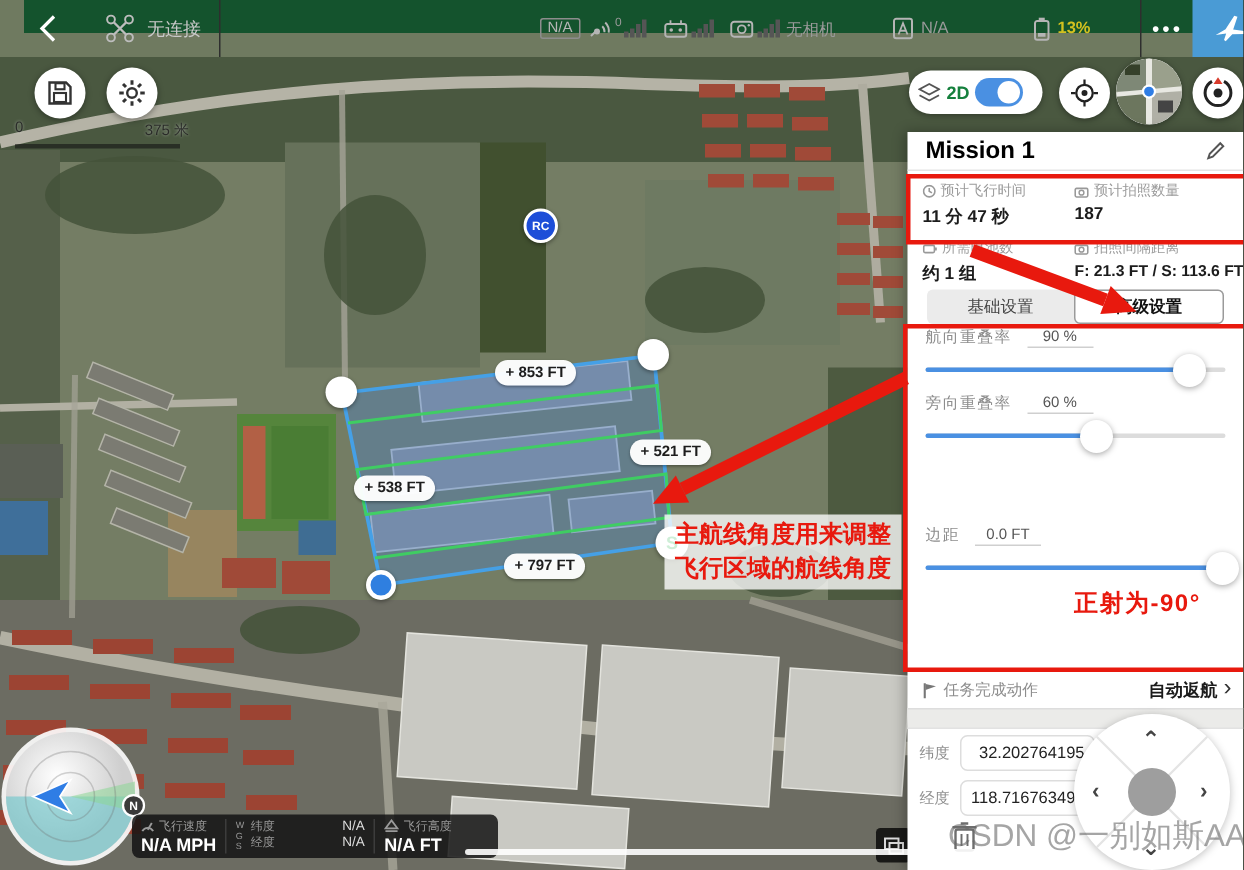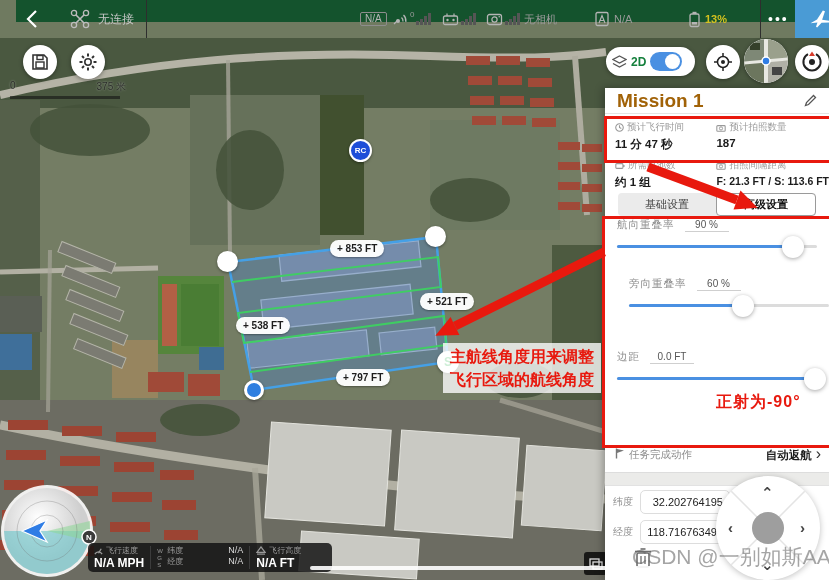--- a/index.html
+++ b/index.html
@@ -66,21 +66,21 @@
   #home-indicator { position:absolute; left:310px; top:566px; width:390px; height:4px; border-radius:2px;
     background:rgba(255,255,255,.9); z-index:35; }
   #layers-btn { position:absolute; left:584px; top:552px; width:23px; height:23px; background:rgba(10,10,10,.85);
     border-radius:3px; z-index:6; display:flex; align-items:center; justify-content:center; }
 
   
   #panel { position:absolute; left:605px; top:88px; width:224px; height:492px; background:#fff;
     box-shadow:-2px 0 8px rgba(0,0,0,.3); z-index:10; }
   #panel-header { position:absolute; left:0; top:0; width:100%; height:26px; border-bottom:1px solid #e4e4e4;
     display:flex; align-items:center; justify-content:space-between; padding:0 12px; }
-  #mission-title { font-size:19px; font-weight:bold; color:#a16207; }
+  #mission-title { font-size:16px; font-weight:bold; color:#000000; }
 
   #stats { position:absolute; left:0; top:28px; width:100%; height:76px; display:grid;
     grid-template-columns:1fr 1.05fr; grid-template-rows:1fr 1fr; }
   .stat { padding:5px 0 0 10px; }
   .stat .s-lab { display:flex; align-items:center; gap:3px; color:#9b9b9b; font-size:9.5px; white-space:nowrap; }
   .stat .s-val { margin-top:3px; color:#1c1c1c; font-size:11.5px; font-weight:bold; white-space:nowrap; }
 
   #tabs { position:absolute; left:13px; top:105px; width:198px; height:23px; background:#ebebeb;
     border-radius:4px; display:flex; }
   .tab { flex:1; display:flex; align-items:center; justify-content:center; font-size:11px; color:#444; }
@@ -91,21 +91,21 @@
   .sl-top { display:flex; align-items:flex-end; height:16px; }
   .sl-label { font-size:10.5px; color:#8d8d8d; letter-spacing:1px; }
   .sl-value { margin-left:10px; min-width:44px; text-align:center; font-size:10px; color:#555;
     border-bottom:1px solid #cfcfcf; padding:0 3px 1px 3px; }
   .sl-track { position:absolute; left:0; top:29px; width:200px; height:3px; background:#dcdcdc; border-radius:2px; }
   .sl-fill { position:absolute; left:0; top:0; height:3px; background:#4a90e2; border-radius:2px; }
   .sl-handle { position:absolute; top:50%; width:22px; height:22px; border-radius:50%; background:#fff;
     box-shadow:0 1px 4px rgba(0,0,0,.35); transform:translate(-50%,-50%); }
 
   #action-row { position:absolute; left:0; top:360px; width:100%; height:24px; display:flex;
-    align-items:flex-start; padding:0 8px 0 10px; gap:4px; }
+    align-items:center; padding:0 8px 0 10px; gap:4px; }
   #action-label { color:#8d8d8d; font-size:10.5px; flex:1; }
   #action-value { color:#1c1c1c; font-size:11.5px; font-weight:bold; }
   #action-chevron { color:#333; font-size:16px; line-height:1; margin-top:-2px; }
 
   #panel-divider { position:absolute; left:0; top:384px; width:100%; height:14px; background:#ebebe9;
     border-top:1px solid #ddd; border-bottom:1px solid #e2e2e2; }
 
   #coords { position:absolute; left:0; top:398px; width:100%; height:94px; }
   .coord-row { position:absolute; left:8px; display:flex; align-items:center; gap:5px; }
   .coord-label { font-size:10px; color:#8d8d8d; width:22px; }
@@ -463,21 +463,21 @@
       <div class="sl-row" style="top:0px;">
         <div class="sl-top">
             <span class="sl-label">航向重叠率</span>
             <span class="sl-value">90 %</span>
           </div>
         <div class="sl-track">
             <div class="sl-fill" style="width: 88%;"></div>
             <div class="sl-handle" style="left: 88%;"></div>
           </div>
       </div>
-      <div class="sl-row" style="top:59px;margin-left:12px;">
+      <div class="sl-row" style="top:44px;">
         <div class="sl-top">
             <span class="sl-label">旁向重叠率</span>
             <span class="sl-value">60 %</span>
           </div>
         <div class="sl-track">
             <div class="sl-fill" style="width: 57%;"></div>
             <div class="sl-handle" style="left: 57%;"></div>
           </div>
       </div>
       <div class="sl-row" style="top:132px;">

